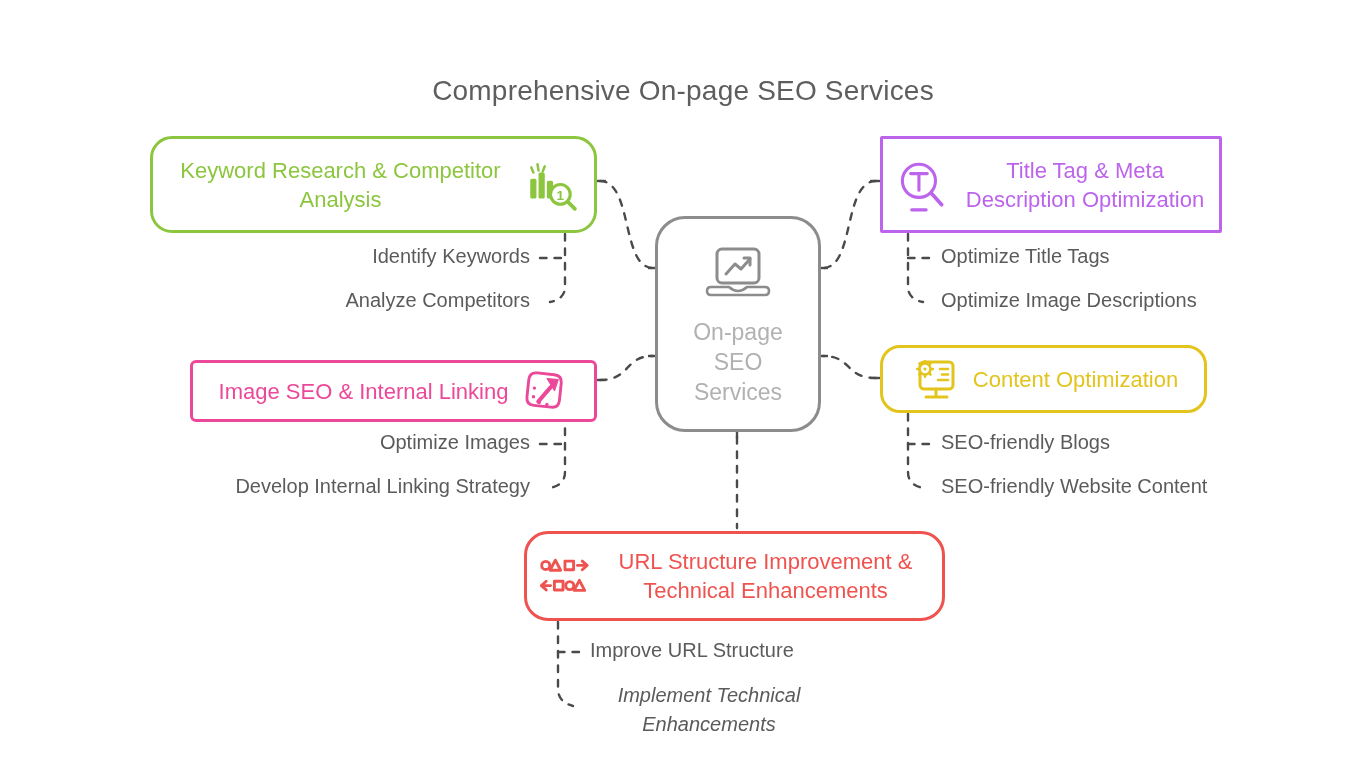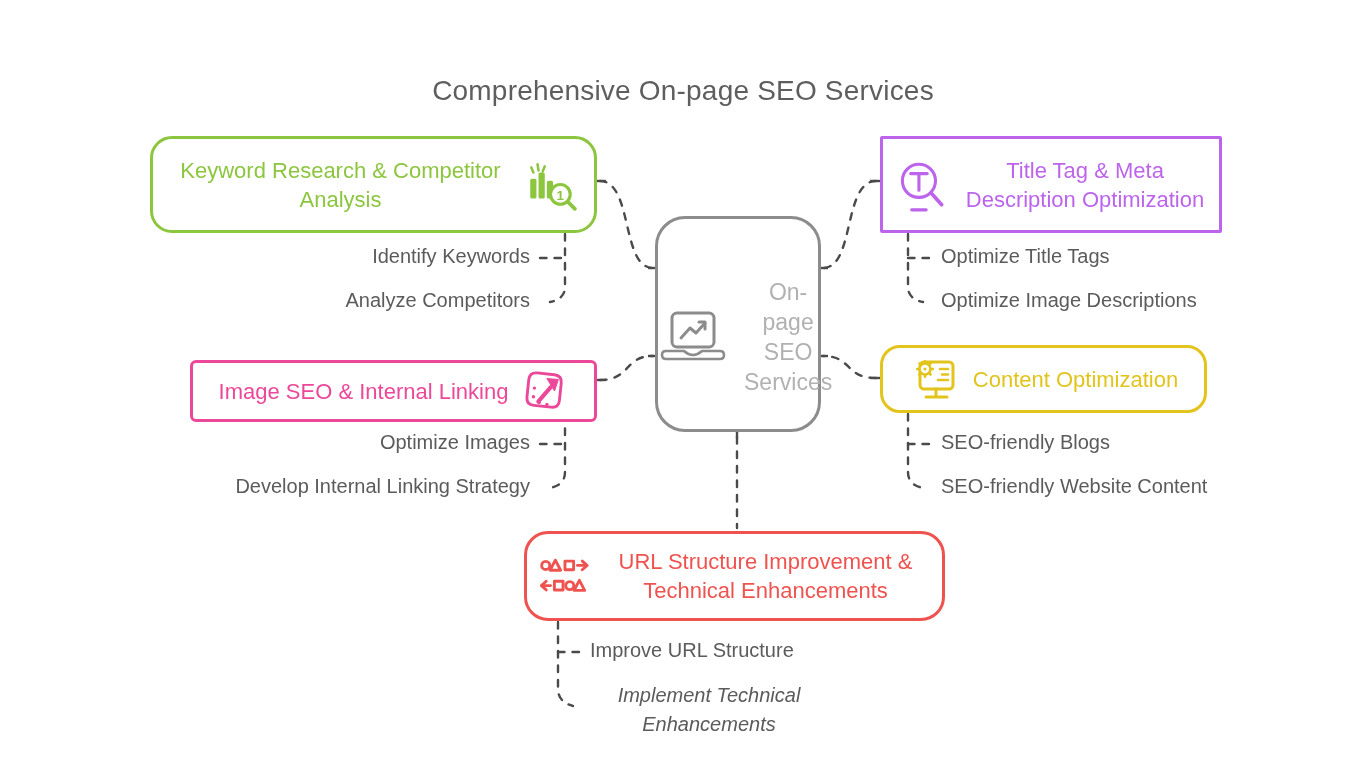--- a/index.html
+++ b/index.html
@@ -27,21 +27,21 @@
 
   .node-keyword{left:150px;top:136px;width:447px;height:97px;border-radius:22px;padding:0 16px;}
   .node-image{left:190px;top:360px;width:407px;height:62px;border-radius:6px;padding:12px 12px;}
   .node-titlemeta{left:880px;top:136px;width:342px;height:97px;border-radius:2px;padding:0 10px;}
   .node-content{left:880px;top:345px;width:327px;height:68px;border-radius:20px;padding:0 10px;}
   .node-url{left:524px;top:531px;width:421px;height:90px;border-radius:24px;padding:0 12px;}
 
   .center-node{
     position:absolute;left:655px;top:216px;width:166px;height:216px;z-index:2;
     background:#fff;border:3px solid #8c8c8c;border-radius:30px;box-sizing:border-box;
-    display:flex;flex-direction:row;align-items:center;justify-content:flex-start;
+    display:flex;flex-direction:column;align-items:center;justify-content:flex-start;
     padding-top:26px;gap:16px;
   }
   .center-label{
     white-space:pre-line;text-align:center;color:#b1b1b1;
     font-size:23px;line-height:30px;
   }
   .leaf{
     position:absolute;z-index:2;font-size:20px;color:#5b5b5b;white-space:nowrap;
   }
   .leaf.wrap{white-space:normal;text-align:center;line-height:29px;font-style:italic;}

